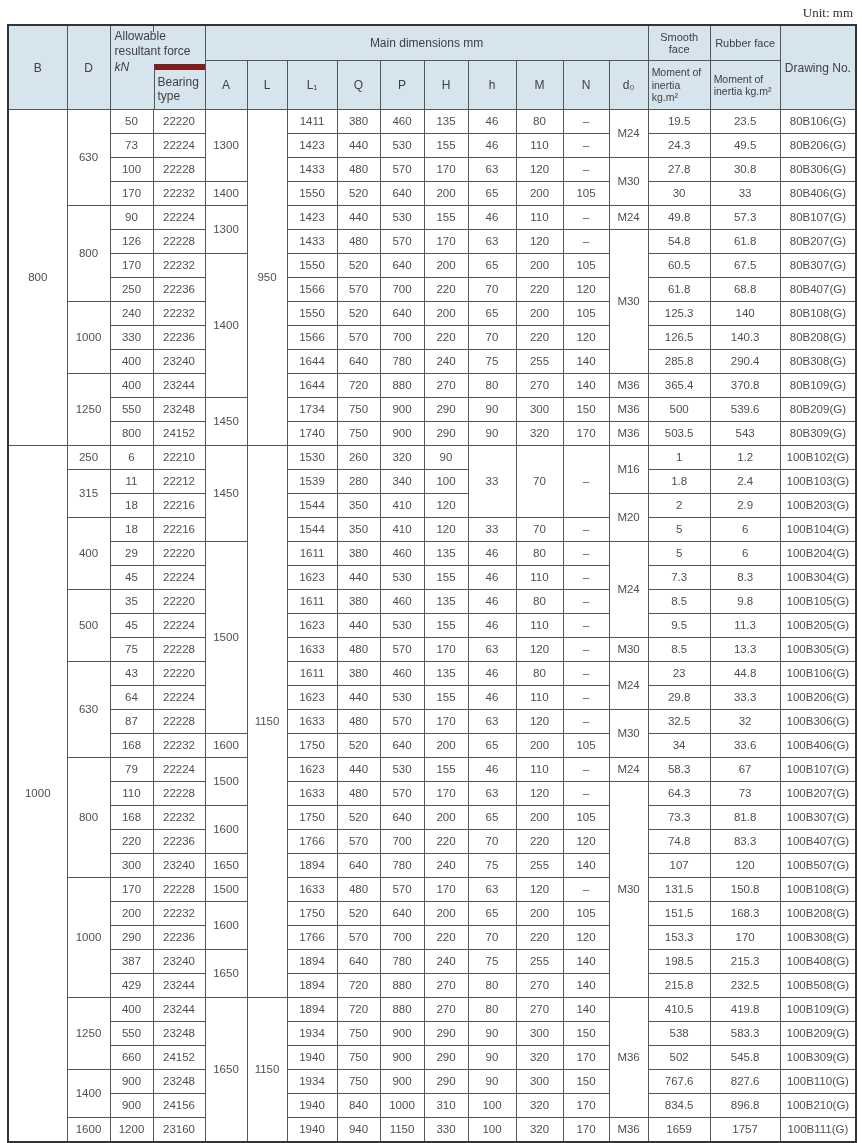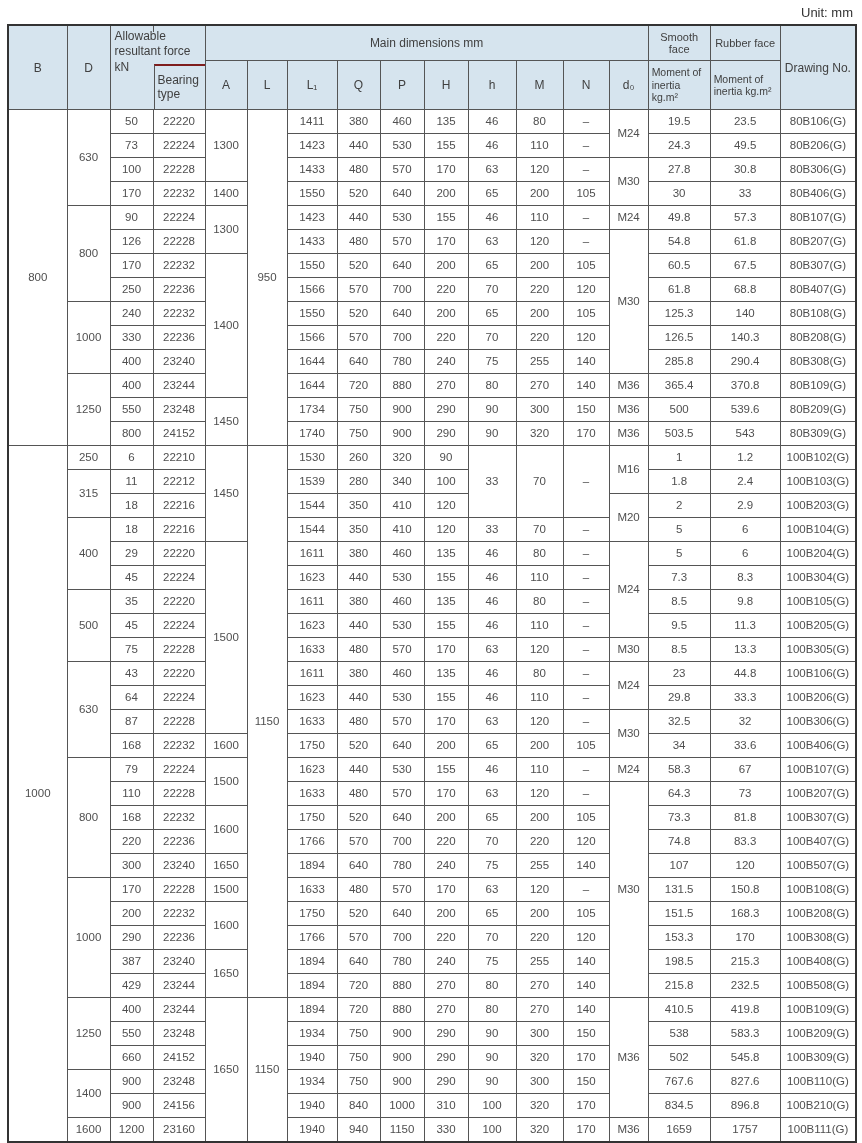--- a/index.html
+++ b/index.html
@@ -3,38 +3,38 @@
 <meta charset="utf-8">
 <style>
   html, body { margin:0; padding:0; background:#ffffff; }
   body { font-family:"Liberation Sans","DejaVu Sans",sans-serif; color:#4d4d4d; }
   .page {
     width:862px; height:1143px; box-sizing:border-box;
     padding:3px 7px 6px 7px; background:#ffffff; overflow:hidden;
   }
   .unit-label {
     text-align:right; font-size:13px; color:#333;
-    height:19px; line-height:19px; margin-bottom:2px; padding-right:2px;
+    height:19px; line-height:19px; margin-bottom:2px; padding-right:2px;font-family:Liberation Serif, serif;
   }
   table.spec {
     border-collapse:collapse; width:848px; table-layout:fixed;
     border:2px solid #333;
   }
   th, td { border:1px solid #555; font-weight:normal; overflow:hidden; }
   thead th { background:#d6e4ee; color:#404040; font-size:12px; }
   tr.hr1 th { height:26px; }
   tr.hr2 th { height:46px; }
   thead { border-bottom:1.5px solid #333; }
   
   th.force-cell { position:relative; padding:0; text-align:left; vertical-align:top; }
   .force-text { position:absolute; top:3px; left:4px; width:90px; line-height:1.22; text-align:left; }
-  .force-kn { margin-top:2px; }
+  .force-kn { margin-top:2px;font-style:italic; }
   .bearing-box {
     position:absolute; bottom:0; right:0; width:51px; height:45px;
-    border-top:2px solid #7f1d1d; border-left:1px solid #555; box-sizing:border-box;
+    border-top:6px solid #7f1d1d; border-left:1px solid #555; box-sizing:border-box;
     display:flex; align-items:center; padding-left:3px; line-height:1.15; text-align:left;margin-top:14px;
   }
   .force-cell::after {
     content:""; position:absolute; top:0; right:51px; width:1px; height:6px; background:#555;
   }
   th.moment {
     font-size:10.5px; line-height:1.18; text-align:left;
     padding:1px 1px 1px 3px; vertical-align:middle;
   }
   th.face-th { font-size:11px; padding:4px 1px; }

